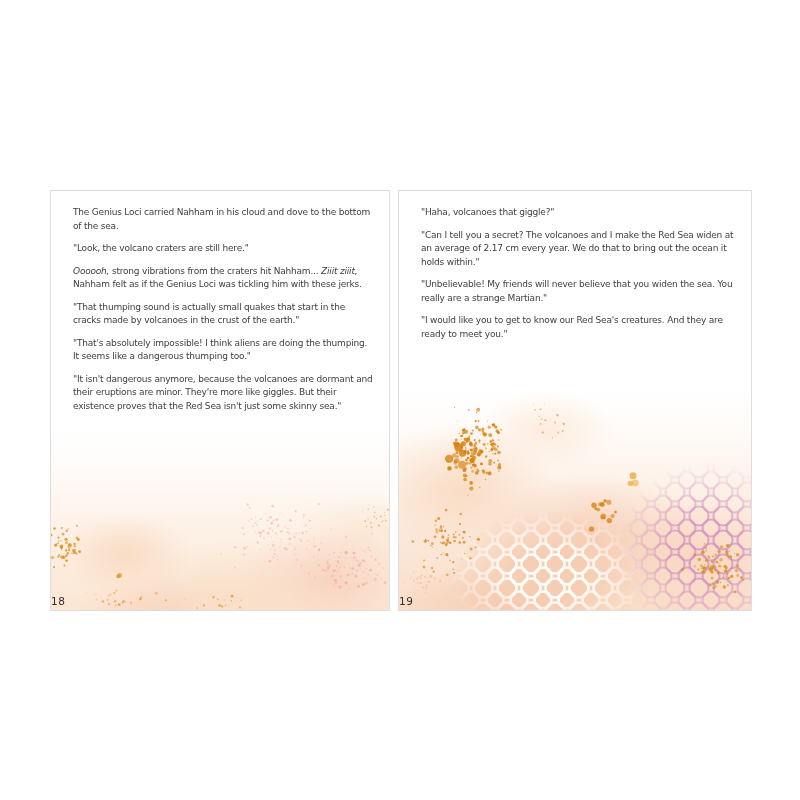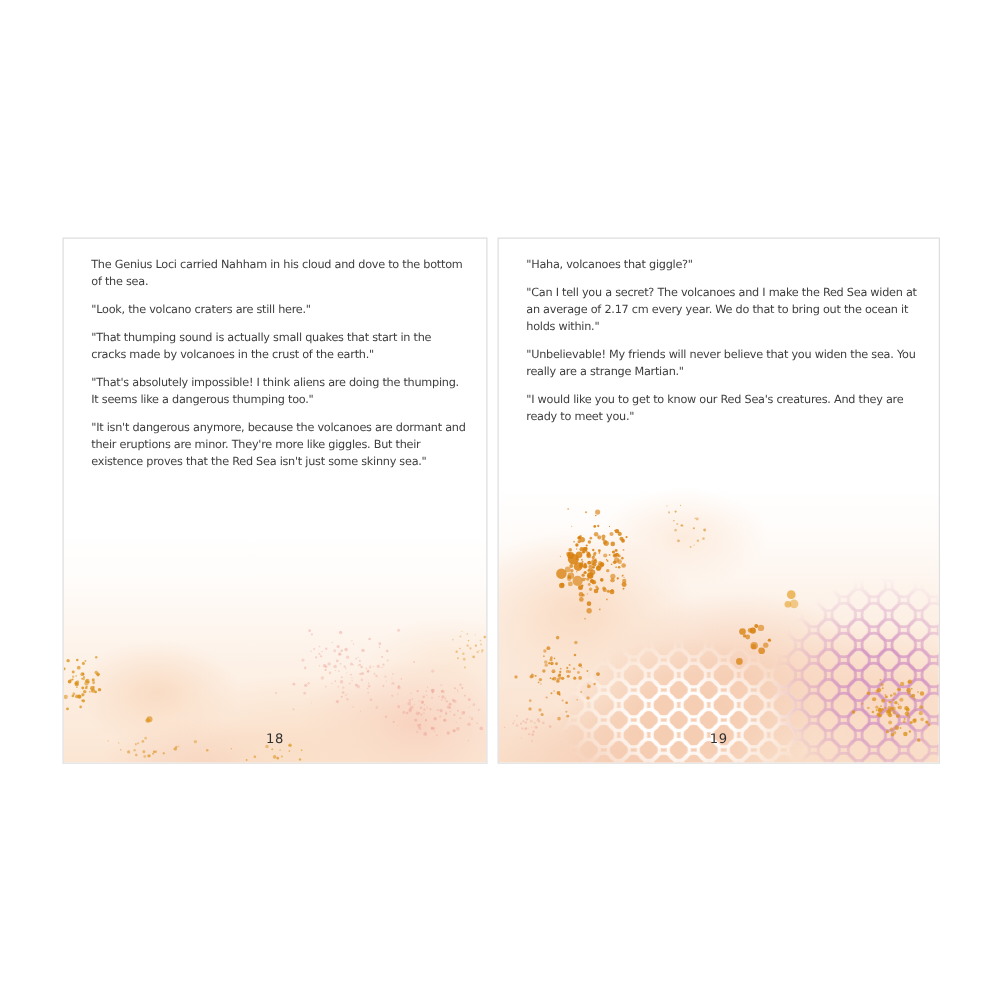--- a/index.html
+++ b/index.html
@@ -35,33 +35,34 @@
     background:
       radial-gradient(135px 95px at 18% 52%, rgba(249,216,190,0.85), transparent 70%),
       radial-gradient(160px 95px at 55% 72%, rgba(246,205,180,0.9), transparent 70%),
       radial-gradient(130px 85px at 86% 78%, rgba(248,213,190,0.85), transparent 70%),
       radial-gradient(95px 55px at 42% 28%, rgba(252,230,212,0.75), transparent 72%),
       radial-gradient(140px 60px at 30% 98%, rgba(245,203,178,0.9), transparent 75%),
       linear-gradient(to top, rgba(249,219,196,0.95) 0%, rgba(250,224,202,0.5) 45%, rgba(252,233,218,0.18) 72%, transparent 88%);
   }
   .art{position:absolute;left:0;bottom:0;z-index:2;pointer-events:none;display:block;}
   .page-number{
-    position:absolute;z-index:4;bottom:13px;left:0;width:100%;text-align:center;
+    position:absolute;z-index:4;bottom:3px;left:0;width:100%;
     font-size:10.5px;letter-spacing:0.5px;color:#2f2f2f;
   }
 </style>
 </head>
 <body>
 
 <div>
 
   <section class="page page-left">
     <div class="page-text">
         <p><span>The Genius Loci carried Nahham in his cloud and dove to the bottom of the sea.</span></p>
         <p><span>"Look, the volcano craters are still here."</span></p>
+        <p><em>Oooooh,</em><span> strong vibrations from the craters hit Nahham... </span><em>Ziiit ziiit,</em><span> Nahham felt as if the Genius Loci was tickling him with these jerks.</span></p>
         <p><span>"That thumping sound is actually small quakes that start in the cracks made by volcanoes in the crust of the earth."</span></p>
         <p><span>"That's absolutely impossible! I think aliens are doing the thumping. It seems like a dangerous thumping too."</span></p>
         <p><span>"It isn't dangerous anymore, because the volcanoes are dormant and their eruptions are minor. They're more like giggles. But their existence proves that the Red Sea isn't just some skinny sea."</span></p>
       </div>
 
     <div class="wash"></div>
 
     <svg id="art-0" class="art" width="338" height="240" viewBox="0 0 338 240">
       <g class="speckles">
           <circle cx="19.9" cy="175.7" r="0.86" fill="#dc921b" opacity="0.76"></circle>

